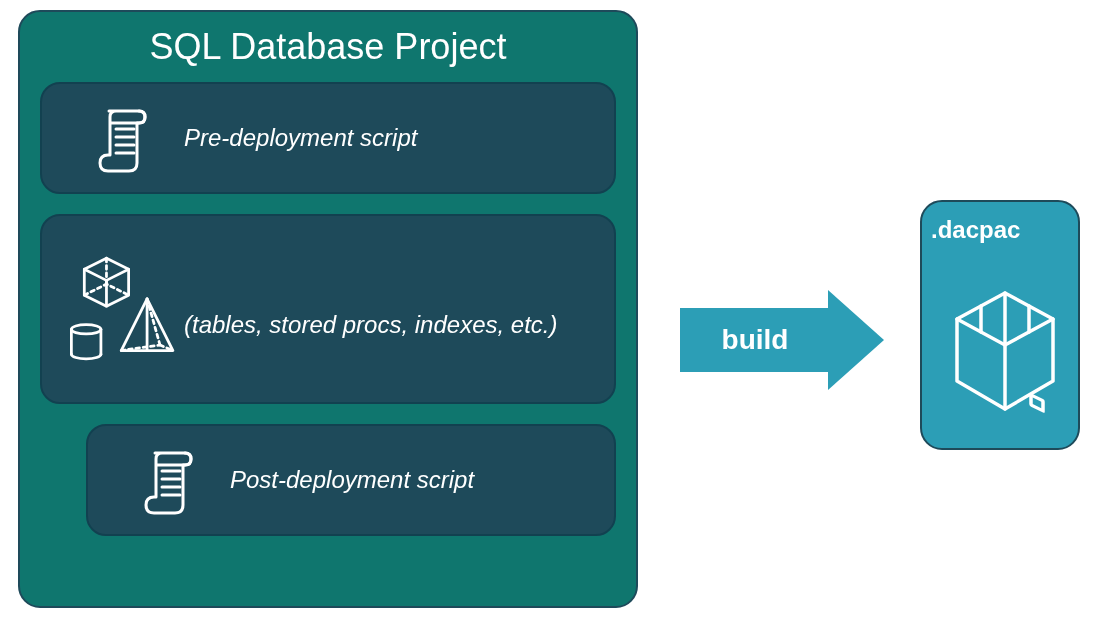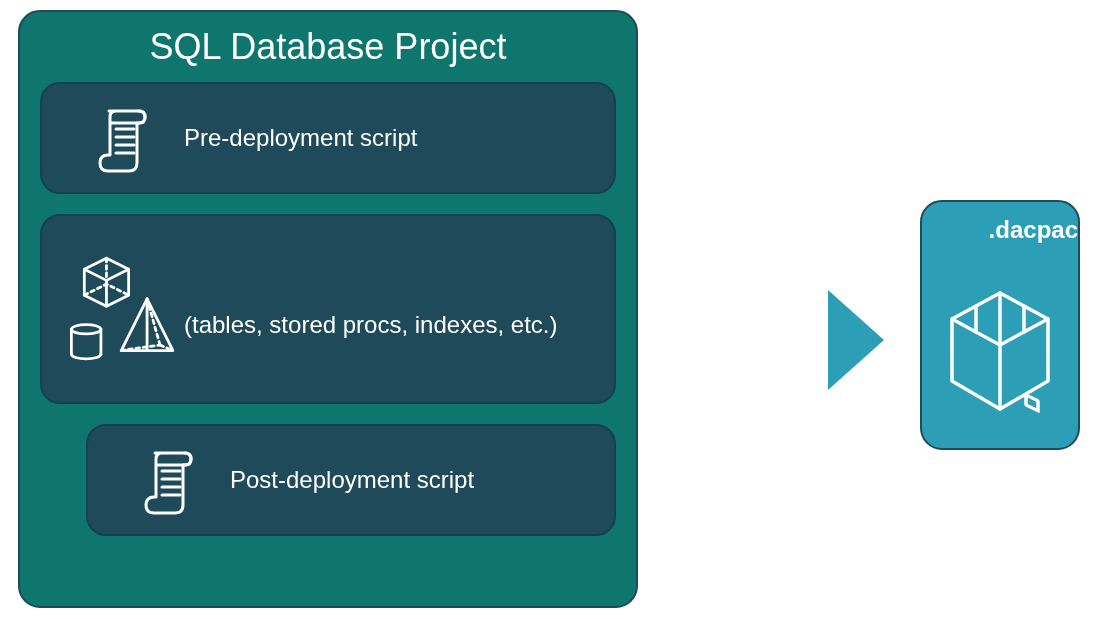--- a/index.html
+++ b/index.html
@@ -43,20 +43,21 @@
   .card {
     background: #1e4a5a; 
     border: 2px solid #124150;
     border-radius: 20px;
     color: #ffffff;
     display: flex;
     align-items: center;
     padding: 0 22px;
     margin-bottom: 20px;
     box-sizing: border-box;
+    font-style: italic;
   }
   .card.small { height: 112px; }
   .card.big   { height: 190px; }
   .card:last-child { margin-bottom: 0; margin-left: 46px; }
   .card .icon-slot {
     width: 120px;
     flex: 0 0 120px;
     display: flex;
     align-items: center;
     justify-content: center;
@@ -109,22 +110,23 @@
     left: 920px;
     top: 200px;
     width: 160px;
     height: 250px;
     background: #2c9eb6;
     border: 2px solid #1e4a5a;
     border-radius: 22px;
     box-sizing: border-box;
     display: flex;
     flex-direction: column;
-    align-items: flex-end;
+    align-items: flex-start;
     padding-top: 14px;
+    padding-left: 9px;
   }
   .output-panel .out-label {
     color: #ffffff;
     font-size: 24px;
     font-weight: 700;
     margin-bottom: 10px;
   }
   .output-panel .out-icon {
     flex: 1;
     display: flex;
@@ -204,20 +206,23 @@
           <line x1="22" y1="42" x2="40" y2="42"></line>
           <line x1="22" y1="50" x2="40" y2="50"></line>
         </svg>
       </div>
       <div class="label-slot">Post-deployment script</div>
     </div>
   </div>
 
   <div class="build-arrow">
     <div class="arrow-head"></div>
+    <div class="arrow-rect">
+      <span class="arrow-label">build</span>
+    </div>
   </div>
 
   <div class="output-panel">
     <div class="out-label">.dacpac</div>
     <div class="out-icon">
       <svg width="120" height="140" viewBox="0 0 120 140" stroke="#ffffff" stroke-width="3.5" fill="none" stroke-linecap="round" stroke-linejoin="round">
 
         <polygon points="60,12 108,38 108,100 60,128 12,100 12,38"></polygon>
         <polyline points="12,38 60,64 108,38"></polyline>
         <line x1="60" y1="64" x2="60" y2="128"></line>

